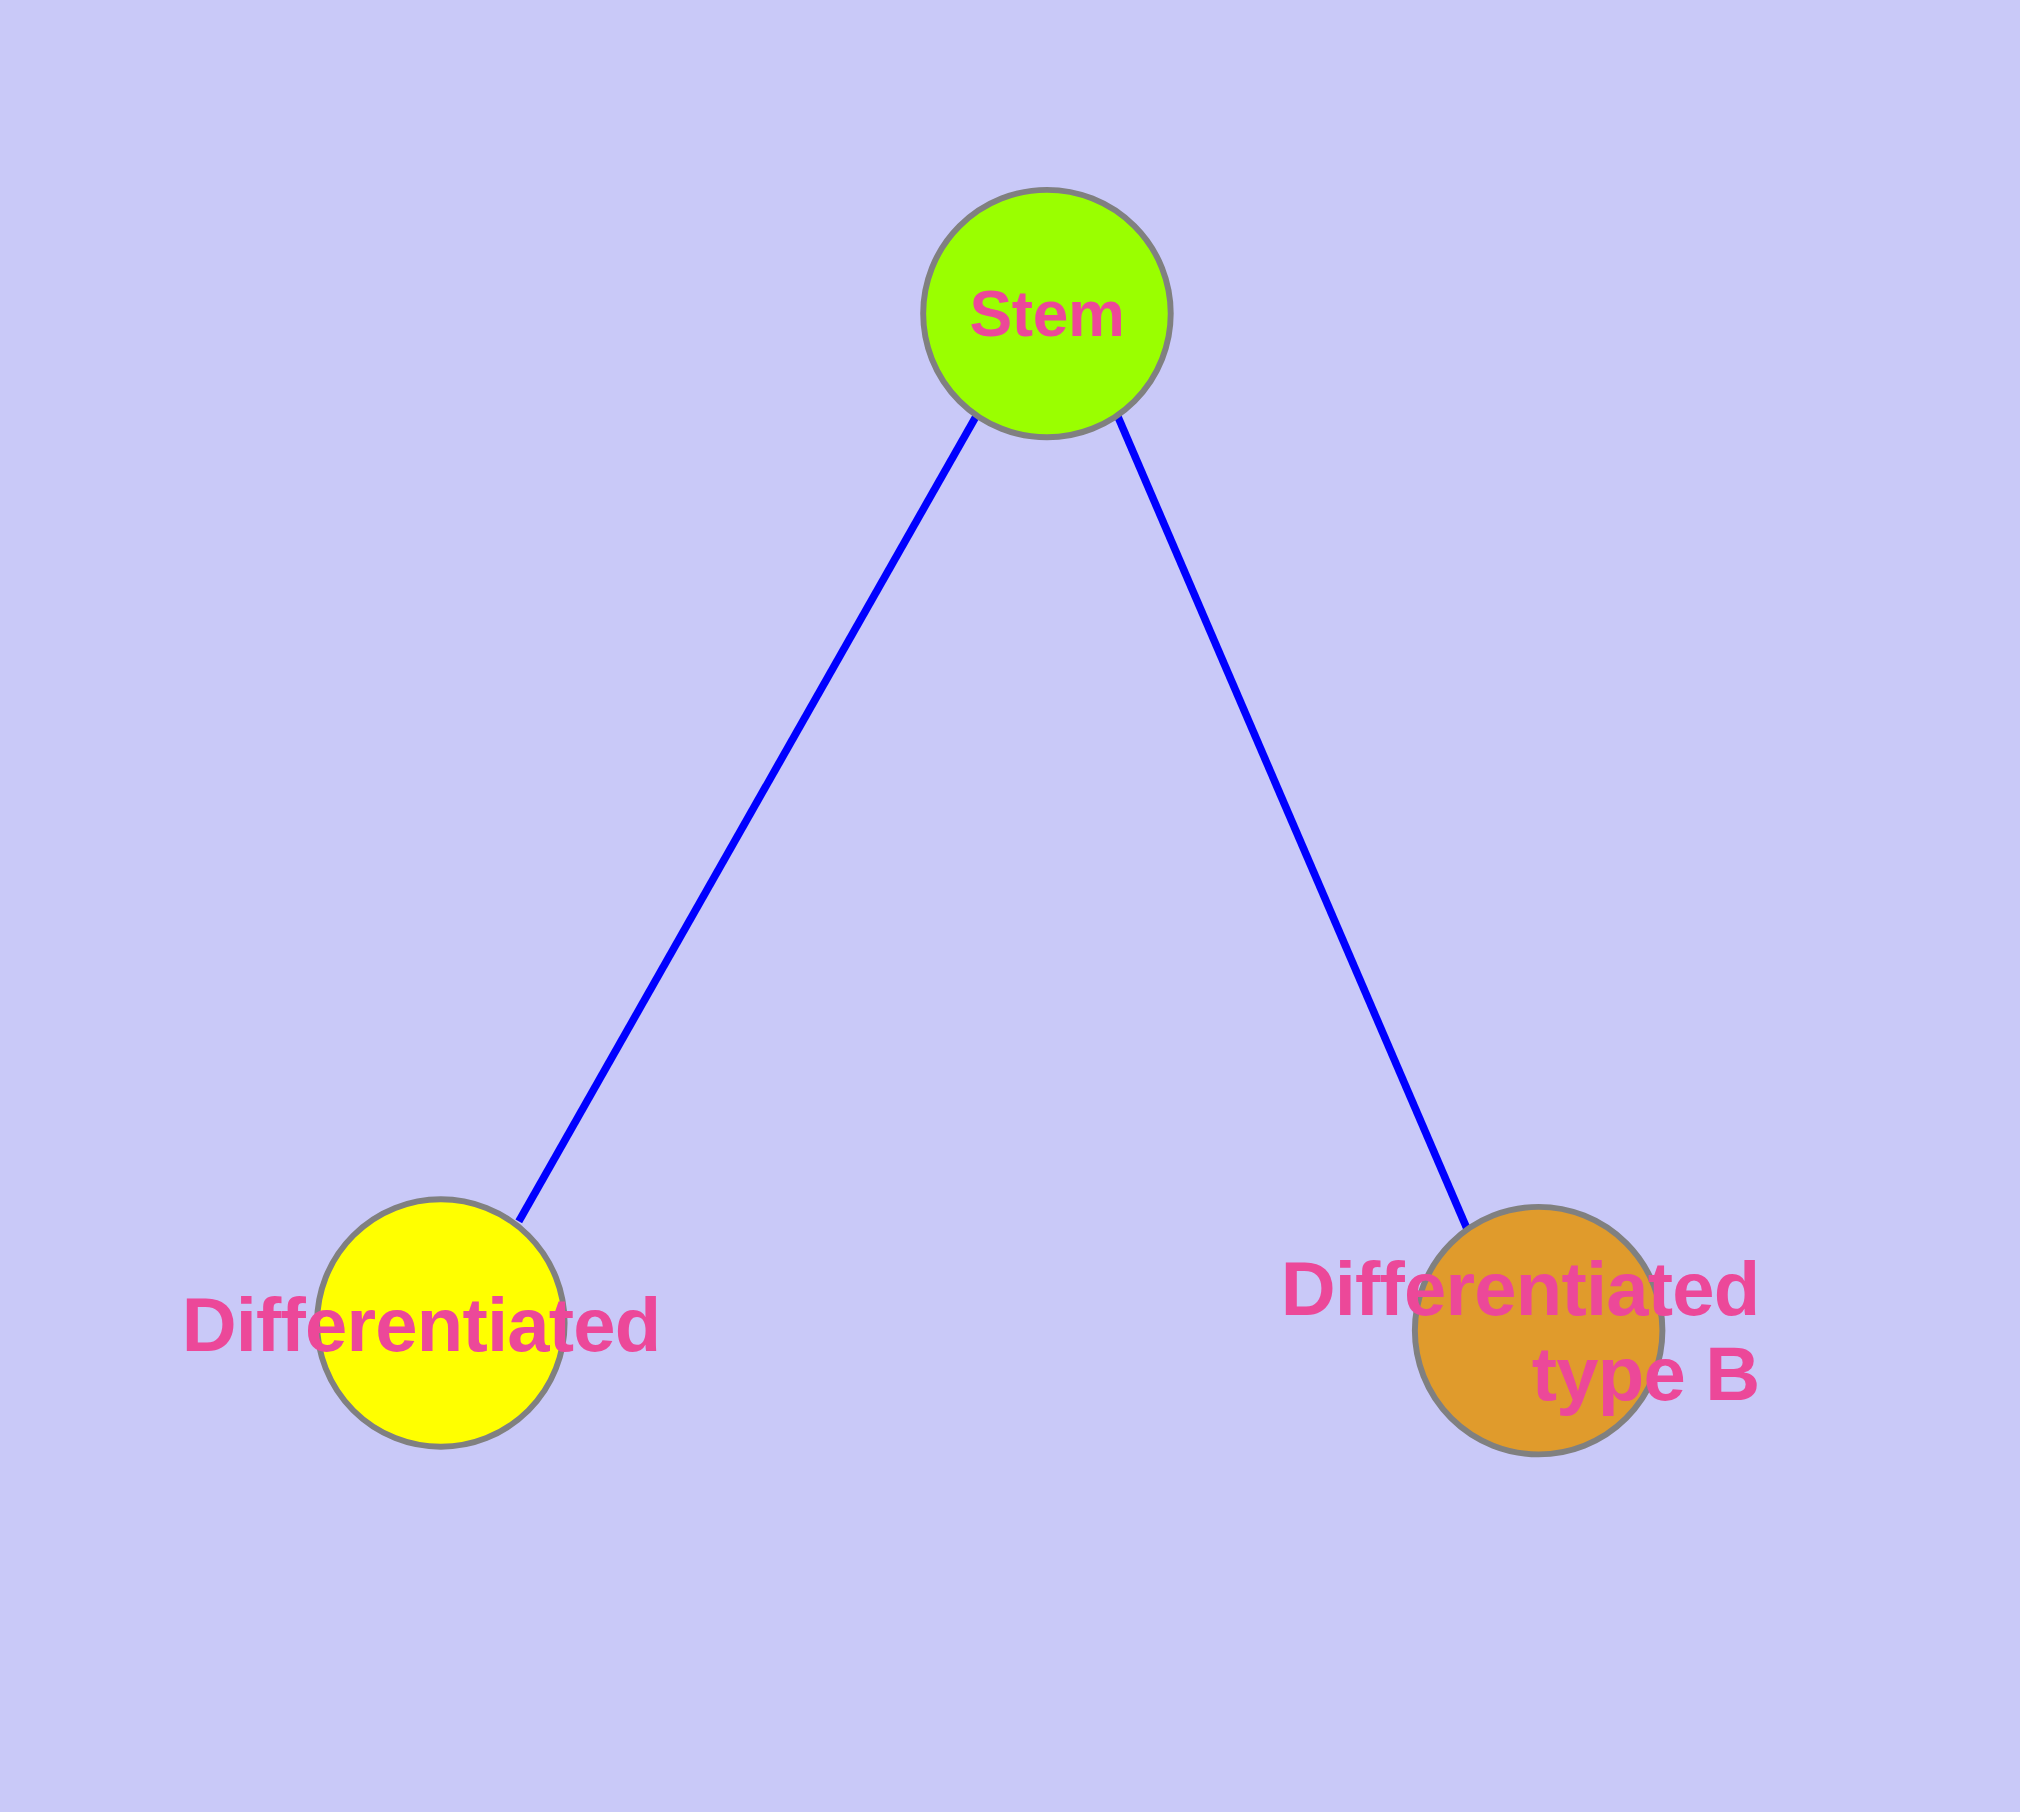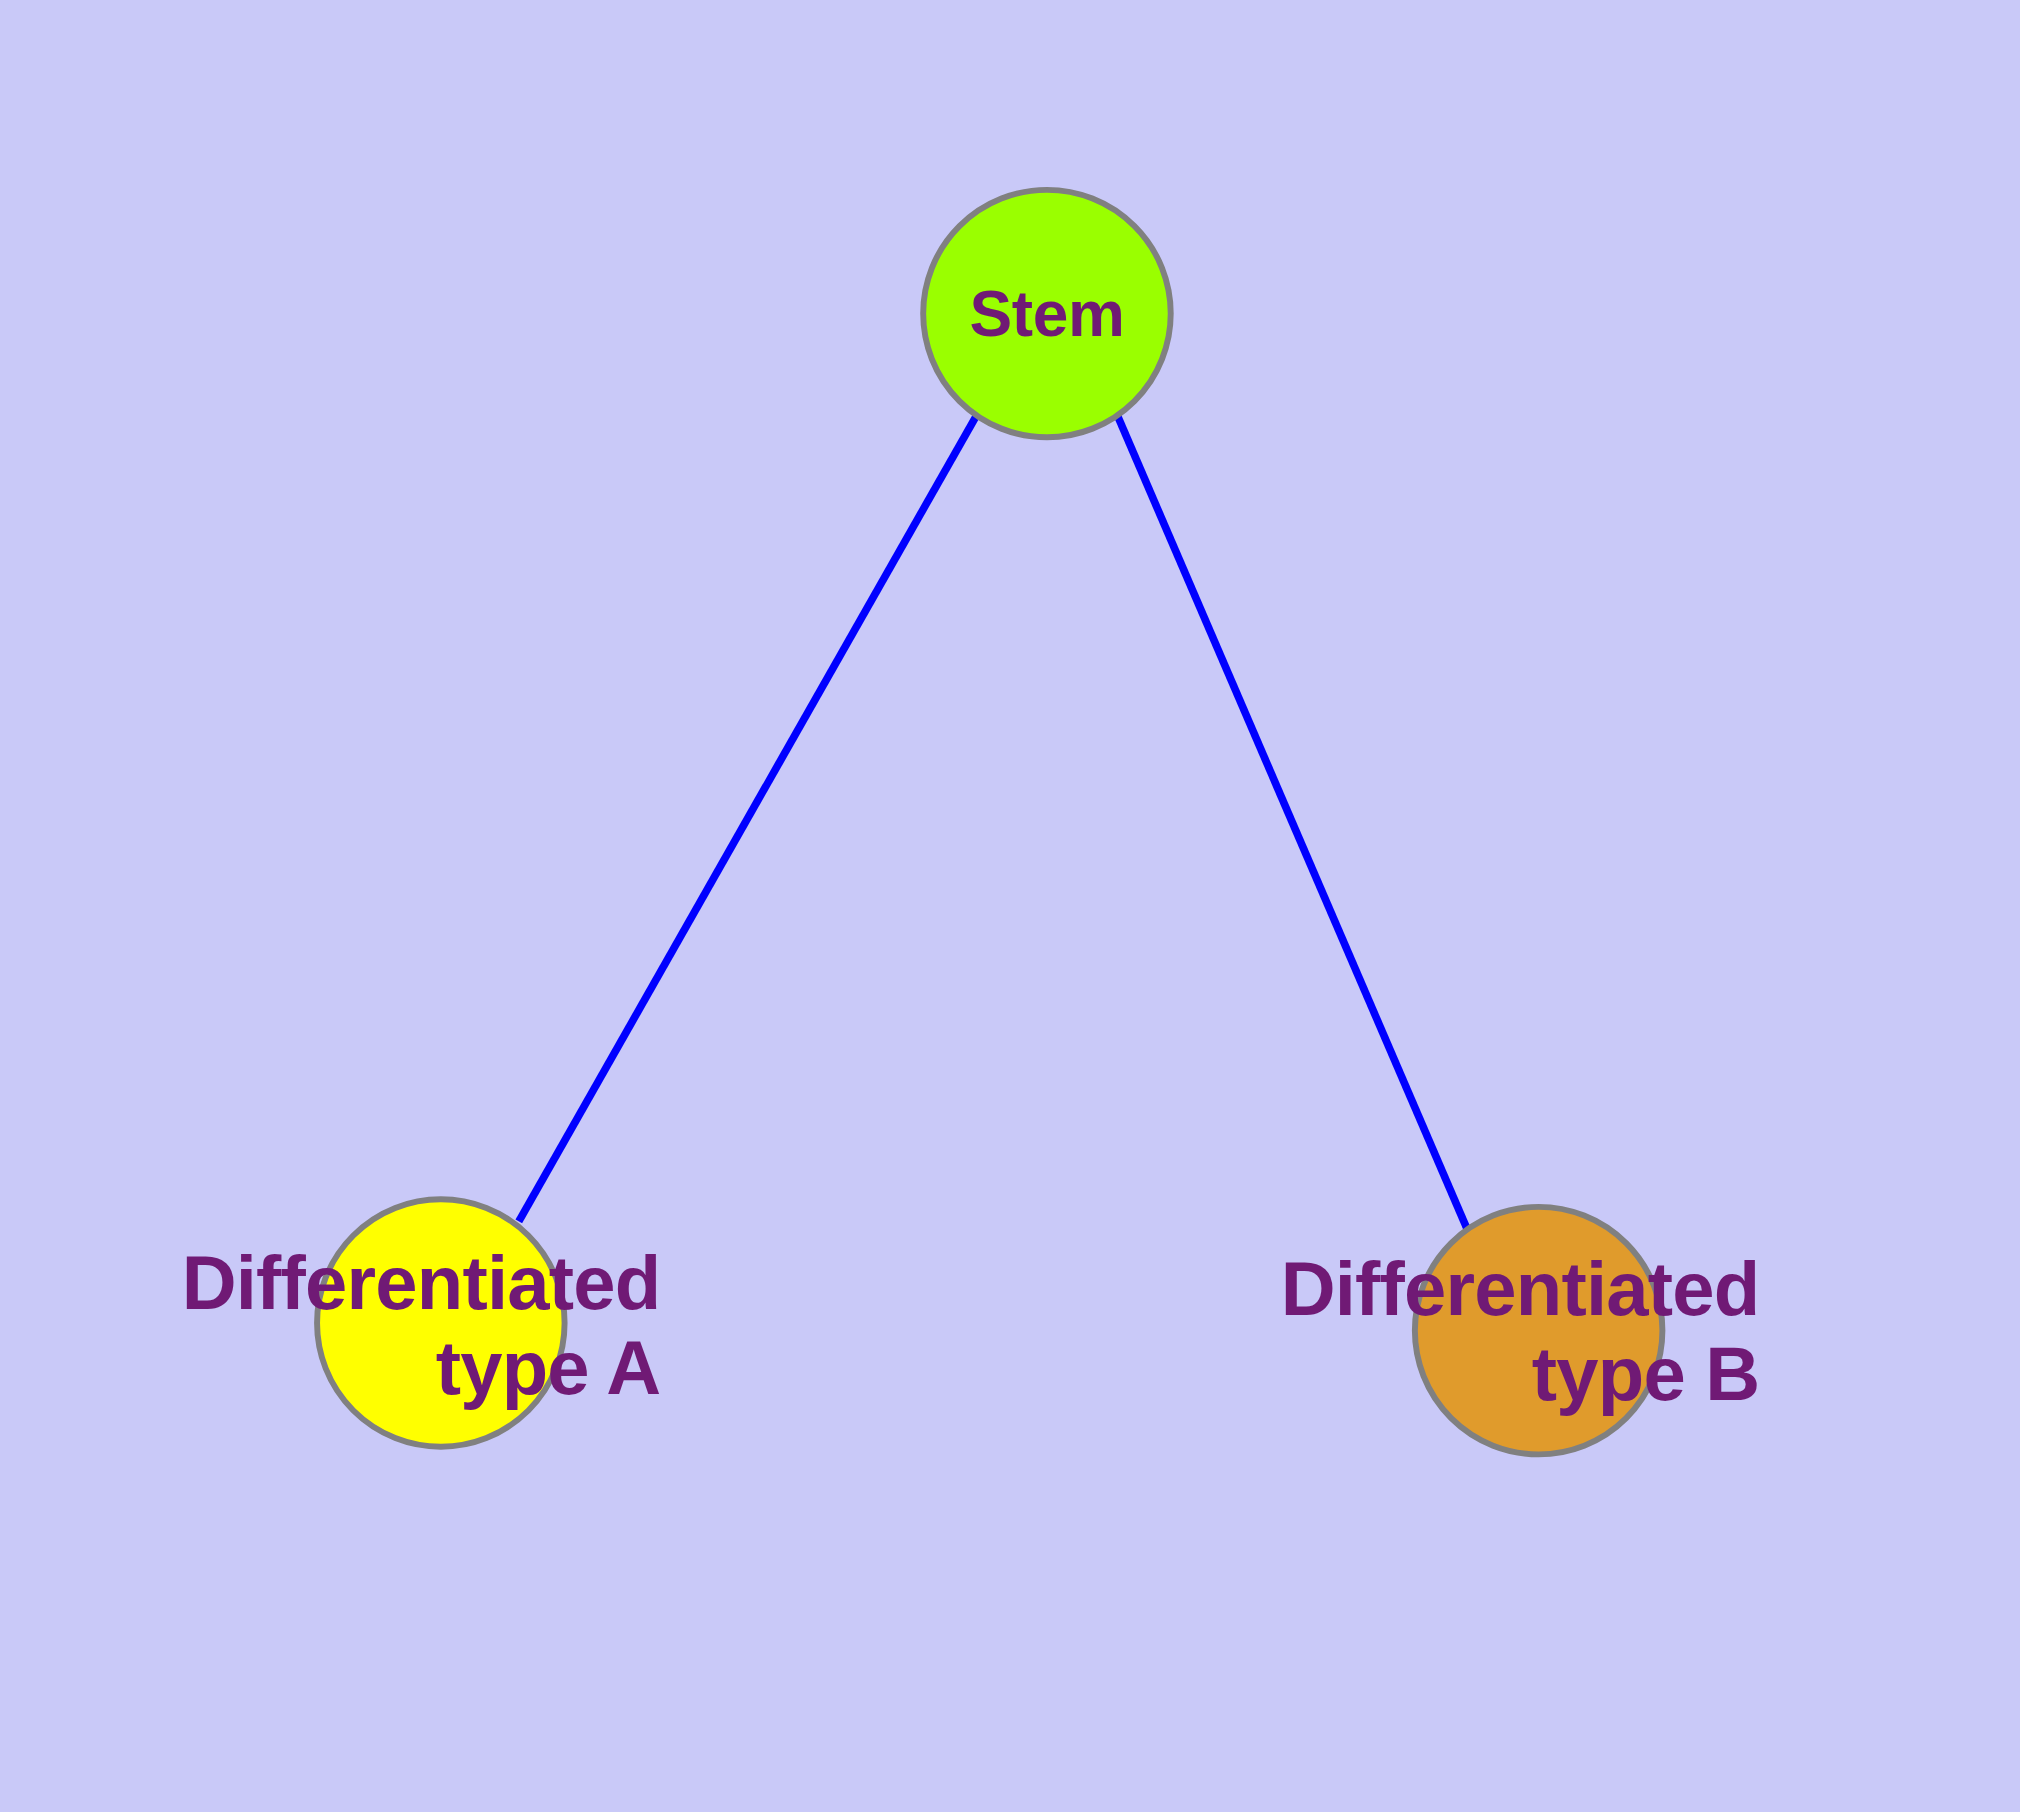--- a/index.html
+++ b/index.html
@@ -21,21 +21,21 @@
     left: 0;
     width: 2021px;
     height: 1812px;
     display: block;
   }
   .node-label {
     position: absolute;
     text-align: center;
     font-family: "Liberation Sans", sans-serif;
     font-weight: bold;
-    color: #701a75;
+    color: #ec4899;
     white-space: nowrap;
     line-height: 1.12;
     pointer-events: none;
     transform: translate(-50%, -50%);
   }
   .node-label.stem {
     font-size: 64px;
     letter-spacing: -0.4px;
   }
   .node-label.leaf {
@@ -64,21 +64,20 @@
       <circle id="node-type-b-circle" cx="1815" cy="1570" r="146" fill="#e09b2c" stroke="#808080" stroke-width="7"></circle>
     </g>
   </svg>
 
   <div class="node-label stem" id="label-stem" style="left:1047px; top:315px;">
     <div>Stem</div>
   </div>
 
   <div class="node-label leaf" id="label-type-a" style="left:421px; top:1325px;">
     <div>Differentiated</div>
-    <div>type A</div>
   </div>
 
   <div class="node-label leaf" id="label-type-b" style="left:1520px; top:1331px;">
     <div>Differentiated</div>
     <div>type B</div>
   </div>
 
 </div>
 
 

